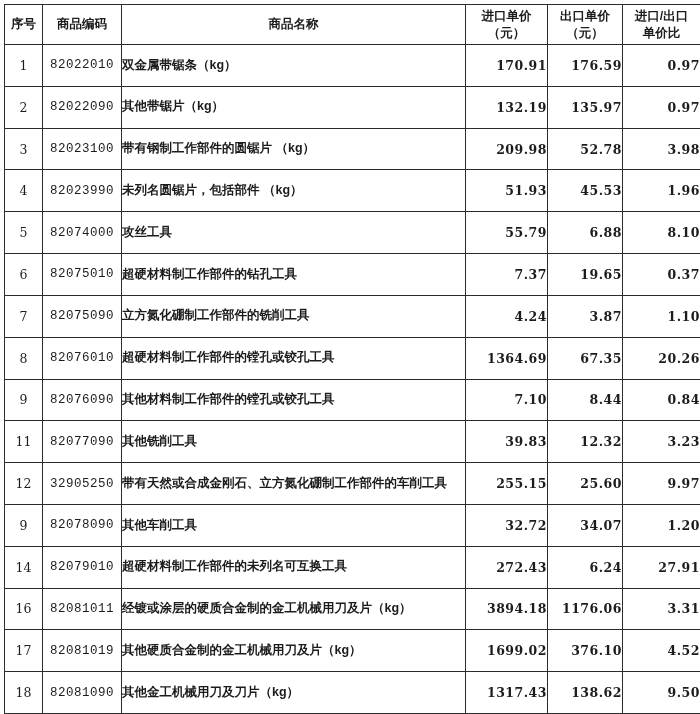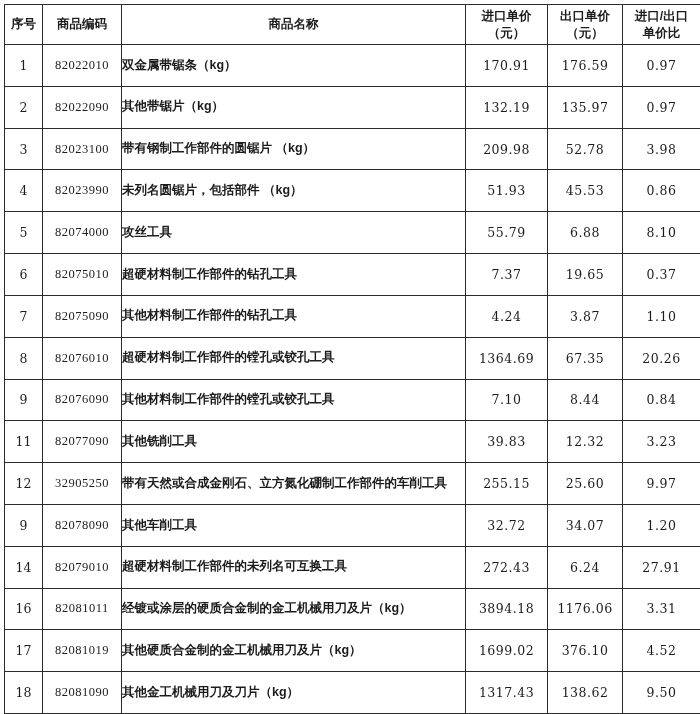--- a/index.html
+++ b/index.html
@@ -56,36 +56,37 @@
   col.c-export { width: 75px; }
   col.c-ratio  { width: 78px; }
 
   
   td.col-index {
     text-align: center;
     font-family: "DejaVu Serif", serif;
   }
   td.col-code {
     text-align: center;
-    font-family: Liberation Serif, serif;
+    font-family: Liberation Mono, monospace;
     letter-spacing: 0.5px;
   }
   td.col-name {
     text-align: left;
     padding-left: 5px;
     padding-right: 3px;
     font-weight: bold;
     line-height: 1.25;
     margin-top: 14px;
   }
   td.col-import, td.col-export, td.col-ratio {
-    text-align: center;
+    text-align: right;
     padding-right: 9px;
     font-family: "DejaVu Serif", serif;
     letter-spacing: 0.5px;
+    font-weight: bold;
   }
 </style>
 </head>
 <body>
 
 <div class="page">
   <table class="price-table">
     <colgroup>
       <col class="c-index">
       <col class="c-code">
@@ -131,42 +132,42 @@
           <td class="col-import">209.98</td>
           <td class="col-export">52.78</td>
           <td class="col-ratio">3.98</td>
         </tr>
         <tr>
           <td class="col-index">4</td>
           <td class="col-code">82023990</td>
           <td class="col-name">未列名圆锯片，包括部件 （kg）</td>
           <td class="col-import">51.93</td>
           <td class="col-export">45.53</td>
-          <td class="col-ratio">0.86</td>
+          <td class="col-ratio">1.96</td>
         </tr>
         <tr>
           <td class="col-index">5</td>
           <td class="col-code">82074000</td>
           <td class="col-name">攻丝工具</td>
           <td class="col-import">55.79</td>
           <td class="col-export">6.88</td>
           <td class="col-ratio">8.10</td>
         </tr>
         <tr>
           <td class="col-index">6</td>
           <td class="col-code">82075010</td>
           <td class="col-name">超硬材料制工作部件的钻孔工具</td>
           <td class="col-import">7.37</td>
           <td class="col-export">19.65</td>
           <td class="col-ratio">0.37</td>
         </tr>
         <tr>
           <td class="col-index">7</td>
           <td class="col-code">82075090</td>
-          <td class="col-name">其他材料制工作部件的钻孔工具</td>
+          <td class="col-name">立方氮化硼制工作部件的铣削工具</td>
           <td class="col-import">4.24</td>
           <td class="col-export">3.87</td>
           <td class="col-ratio">1.10</td>
         </tr>
         <tr>
           <td class="col-index">8</td>
           <td class="col-code">82076010</td>
           <td class="col-name">超硬材料制工作部件的镗孔或铰孔工具</td>
           <td class="col-import">1364.69</td>
           <td class="col-export">67.35</td>

